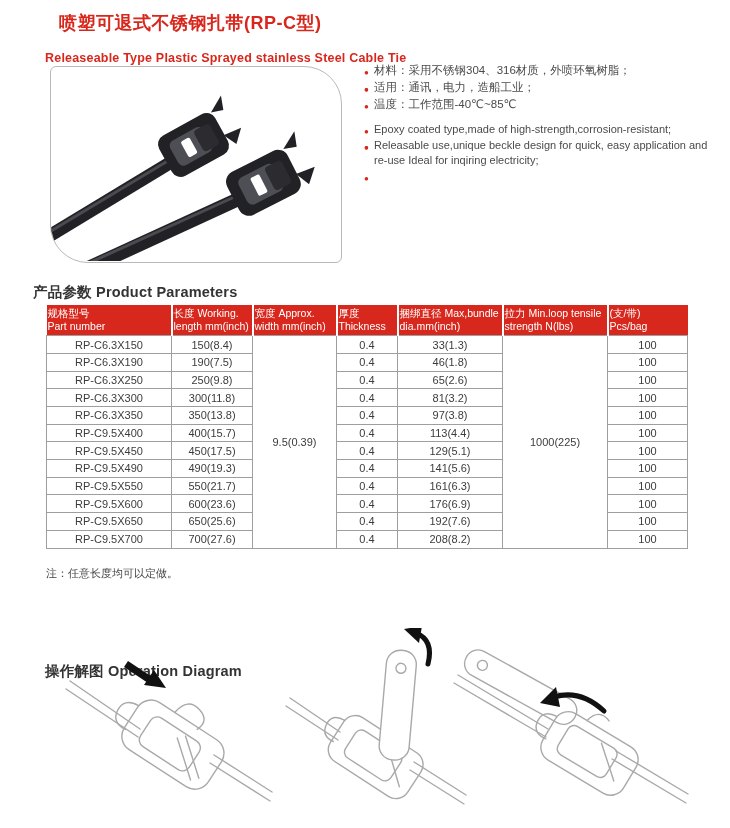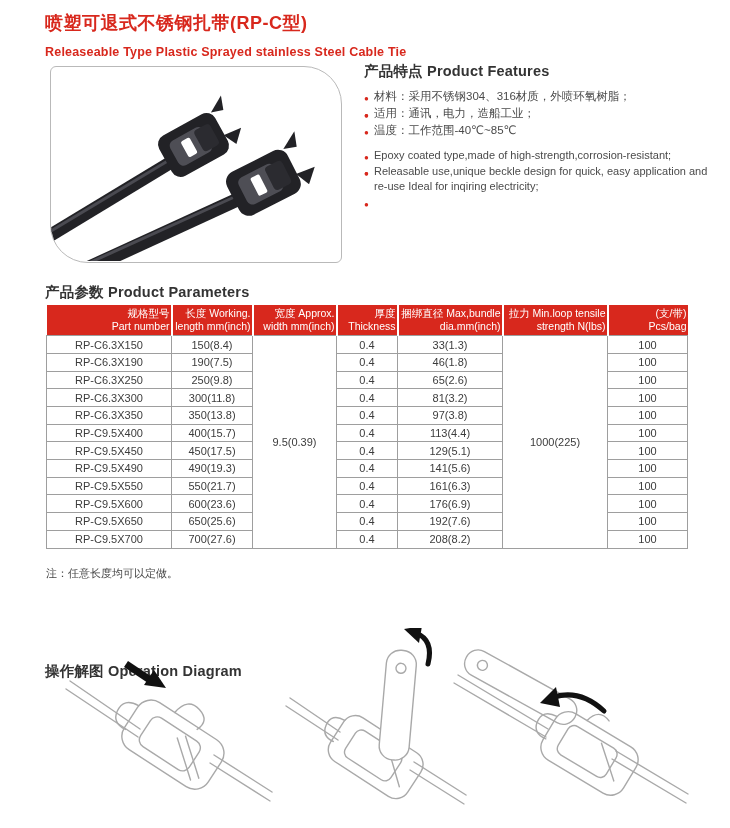--- a/index.html
+++ b/index.html
@@ -2,44 +2,44 @@
 <html><head>
 <meta charset="utf-8">
 <style>
   * { margin:0; padding:0; box-sizing:border-box; }
   html,body { background:#ffffff; }
   body { font-family:"Liberation Sans","DejaVu Sans",sans-serif; color:#3f3f3f; }
   .page { position:relative; width:730px; height:828px; background:#fff; overflow:hidden; }
 
   
   .hdr { position:absolute; left:45px; top:11px; }
-  .title-zh { font-size:18px; font-weight:bold; color:#d8281d; letter-spacing:0.5px; }
-  .title-en { font-size:12.5px; font-weight:bold; color:#d8281d; margin-top:10px; letter-spacing:0.2px; }
+  .title-zh { font-size:18px; font-weight:bold; color:#d8281d; letter-spacing:0.5px;margin-left:14px; }
+  .title-en { font-size:12.5px; font-weight:bold; color:#d8281d; margin-top:16px; letter-spacing:0.2px; }
 
   
   .photo { position:absolute; left:50px; top:66px; width:292px; height:197px;
            border:1.5px solid #b9b9b9; border-radius:6px 38px 6px 38px; overflow:hidden; background:#fff; }
   .photo svg { display:block; }
 
   
   .features { position:absolute; left:364px; top:62px; width:344px; }
   .sec-heading { font-size:14.5px; font-weight:600; color:#333333; letter-spacing:0.2px; }
   .features .sec-heading { margin-bottom:7px; }
   .feat-list { list-style:none; }
   .feat-list li { position:relative; padding-left:10px; }
   .feat-list .dot { position:absolute; left:0; top:2px; font-size:8px; color:#d8281d; }
   .feat-zh li { font-size:11.5px; color:#4a4a4a; line-height:17px; }
   .feat-en { margin-top:9px; }
   .feat-en li { font-size:11px; color:#4a4a4a; line-height:15.5px; }
 
   
-  .params-heading { position:absolute; left:45px; top:283px;text-align:right; }
+  .params-heading { position:absolute; left:33px; top:283px;text-align:right; }
   table.params { position:absolute; left:46px; top:305px; width:641px; border-collapse:collapse; table-layout:fixed; }
   table.params thead th { background:#d8281d; color:#ffffff; font-weight:normal;
-        font-size:10.5px; line-height:1.25; height:30px; padding:2px 1px; text-align:right; }
+        font-size:10.5px; line-height:1.25; height:30px; padding:2px 1px; text-align:left; }
   table.params thead th + th { border-left:2px solid #ffffff; }
   table.params tbody td { border:1px solid #9e9e9e; text-align:center; font-size:11px;
         color:#3c3c3c; height:17.7px; padding:0 2px; background:#fff; }
   .note { position:absolute; left:46px; top:566px; font-size:11px; color:#454545;text-align:right; }
 
   
   .op-heading { position:absolute; left:45px; top:634px;margin-top:28px; }
   .diagram { position:absolute; }
   .diagram svg { display:block; }
   .d1 { left:62px;  top:631px; }
@@ -79,21 +79,20 @@
         <rect x="-27" y="-15" width="40" height="30" rx="6" fill="#4e4e55"></rect>
         <rect x="-14" y="-10" width="10" height="20" rx="2" fill="#ffffff"></rect>
         <rect x="3" y="-13" width="19" height="26" rx="4" fill="#2b2b30"></rect>
         <path d="M29,-21 l18,-11 l-5,15 z" fill="#222226"></path>
         <path d="M29,7 l20,2 l-13,13 z" fill="#222226"></path>
       </g>
     </svg>
   </div>
 
   <section class="features">
-    <h2 class="sec-heading">产品特点 Product Features</h2>
     <ul class="feat-list feat-zh">
       <li><span class="dot">●</span><span>材料：采用不锈钢304、316材质，外喷环氧树脂；</span></li>
       <li><span class="dot">●</span></li>
       <li><span class="dot">●</span><span>适用：通讯，电力，造船工业；</span></li>
       <li><span class="dot">●</span><span>温度：工作范围-40℃~85℃</span></li>
     </ul>
     <ul class="feat-list feat-en">
       <li><span class="dot">●</span><span>Epoxy coated type,made of high-strength,corrosion-resistant;</span></li>
       <li><span class="dot">●</span></li>
       <li><span class="dot">●</span><span>Releasable use,unique beckle design for quick, easy application and re-use Ideal for inqiring electricity;</span></li>

